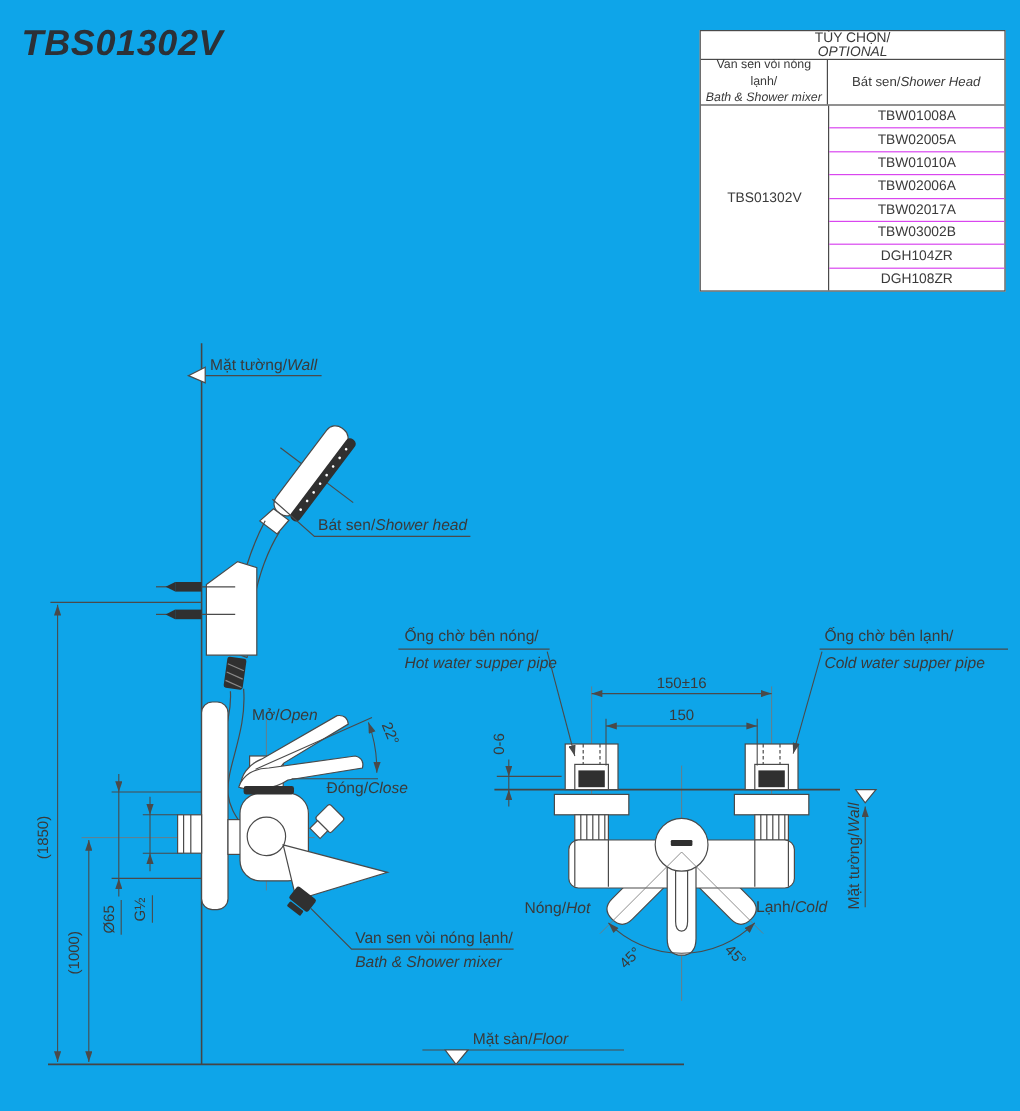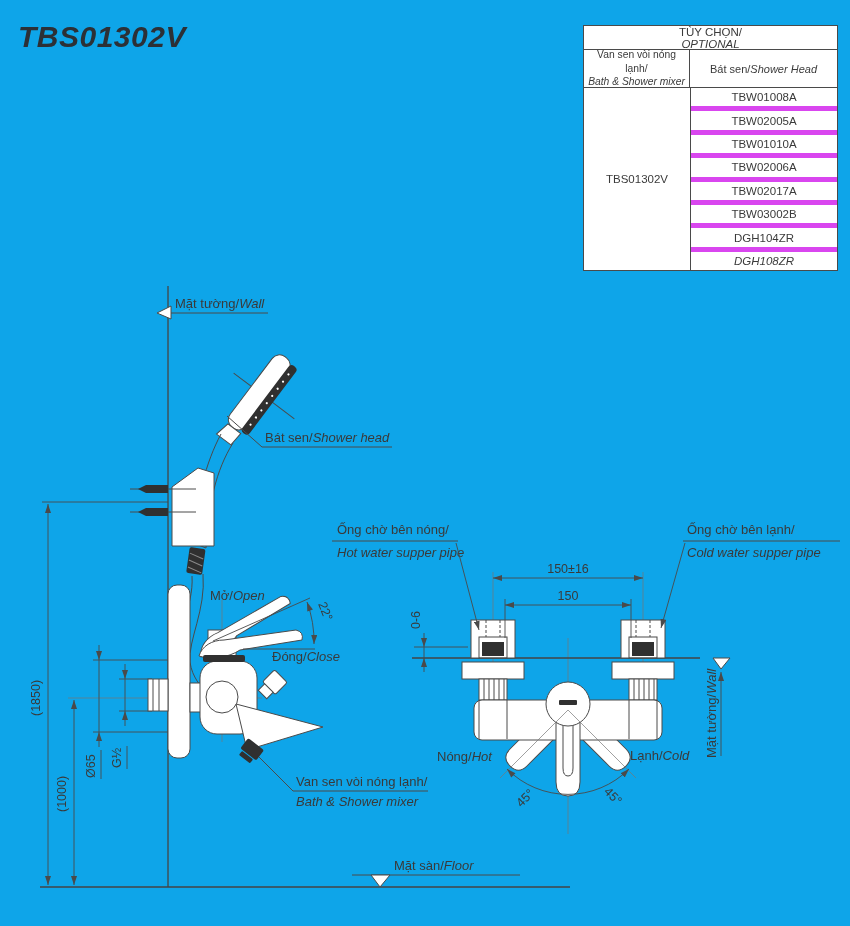--- a/index.html
+++ b/index.html
@@ -13,22 +13,22 @@
   .t-head{height:23px;border-bottom:1.2px solid #4a4a4a;display:flex;align-items:center;justify-content:center;flex-direction:column;}
   .t-cols{display:flex;border-bottom:1.2px solid #4a4a4a;}
   .t-col-mixer{width:106px;border-right:1.2px solid #4a4a4a;display:flex;flex-direction:column;
                align-items:center;justify-content:center;text-align:center;font-size:10.3px;
                line-height:1.3;height:37px;padding:0 1px;box-sizing:border-box;}
   .t-col-shower{flex:1;display:flex;align-items:center;justify-content:center;font-size:11px;}
   .t-body{display:flex;}
   .t-mixer-code{width:106px;border-right:1.2px solid #4a4a4a;display:flex;align-items:center;
                 justify-content:center;}
   .t-rows{flex:1;}
-  .t-row{height:18.4px;border-bottom:5px solid #d946ef;display:flex;align-items:center;justify-content:center;}
-  .t-row:last-child{border-bottom:none;font-style:italic;}
+  .t-row{height:18.4px;border-bottom:1px solid #d946ef;display:flex;align-items:center;justify-content:center;}
+  .t-row:last-child{border-bottom:none;}
   .it{font-style:italic;}
   
   svg text{font-family:"Liberation Sans","DejaVu Sans",sans-serif;fill:#3a3a3a;}
   .ln{stroke:#4a4a4a;stroke-width:1;fill:none;}
   .lnw{stroke:#4a4a4a;stroke-width:1;fill:#fff;}
   .thick{stroke:#454545;stroke-width:1.3;fill:none;}
   .cl{stroke:#777;stroke-width:.7;fill:none;}
   .dim{stroke:#4a4a4a;stroke-width:.9;fill:none;}
   .dk{fill:#303030;stroke:none;}
   .lbl{font-size:13px;}

